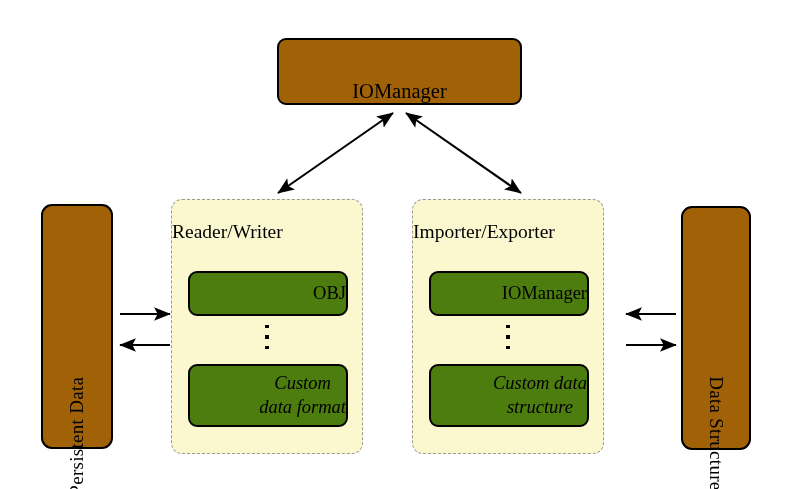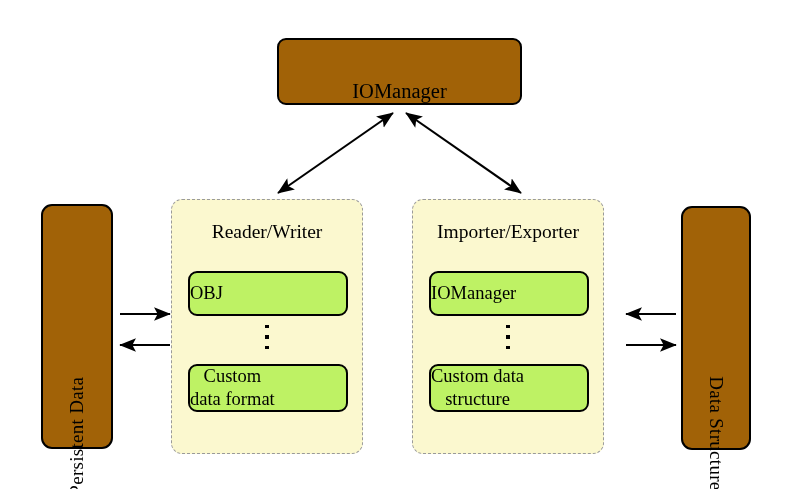--- a/index.html
+++ b/index.html
@@ -82,50 +82,51 @@
     left: 412px;
     top: 199px;
     width: 192px;
     height: 255px;
   }
   .group-title {
     position: absolute;
     left: 0;
     right: 0;
     top: 21px;
-    text-align: center;
+    text-align: left;
     font-size: 19.5px;
     white-space: nowrap;
   }
 
   
   .inner {
     position: absolute;
     box-sizing: border-box;
     border: 2.4px solid #000000;
     border-radius: 9px;
-    background: #bef264;
+    background: #4d7c0f;
     display: flex;
     align-items: center;
-    justify-content: flex-start;
+    justify-content: flex-end;
     text-align: center;
     font-size: 18.5px;
     line-height: 1.25;
   }
   .inner.first {
     left: 16px;
     top: 71px;
     width: 160px;
     height: 45px;
   }
   .inner.last {
     left: 16px;
     top: 164px;
     width: 160px;
-    height: 48px;
+    height: 63px;
+    font-style: italic;
   }
 
   
   .vdots {
     position: absolute;
     left: 0;
     right: 0;
     top: 125px;
     display: flex;
     flex-direction: column;

